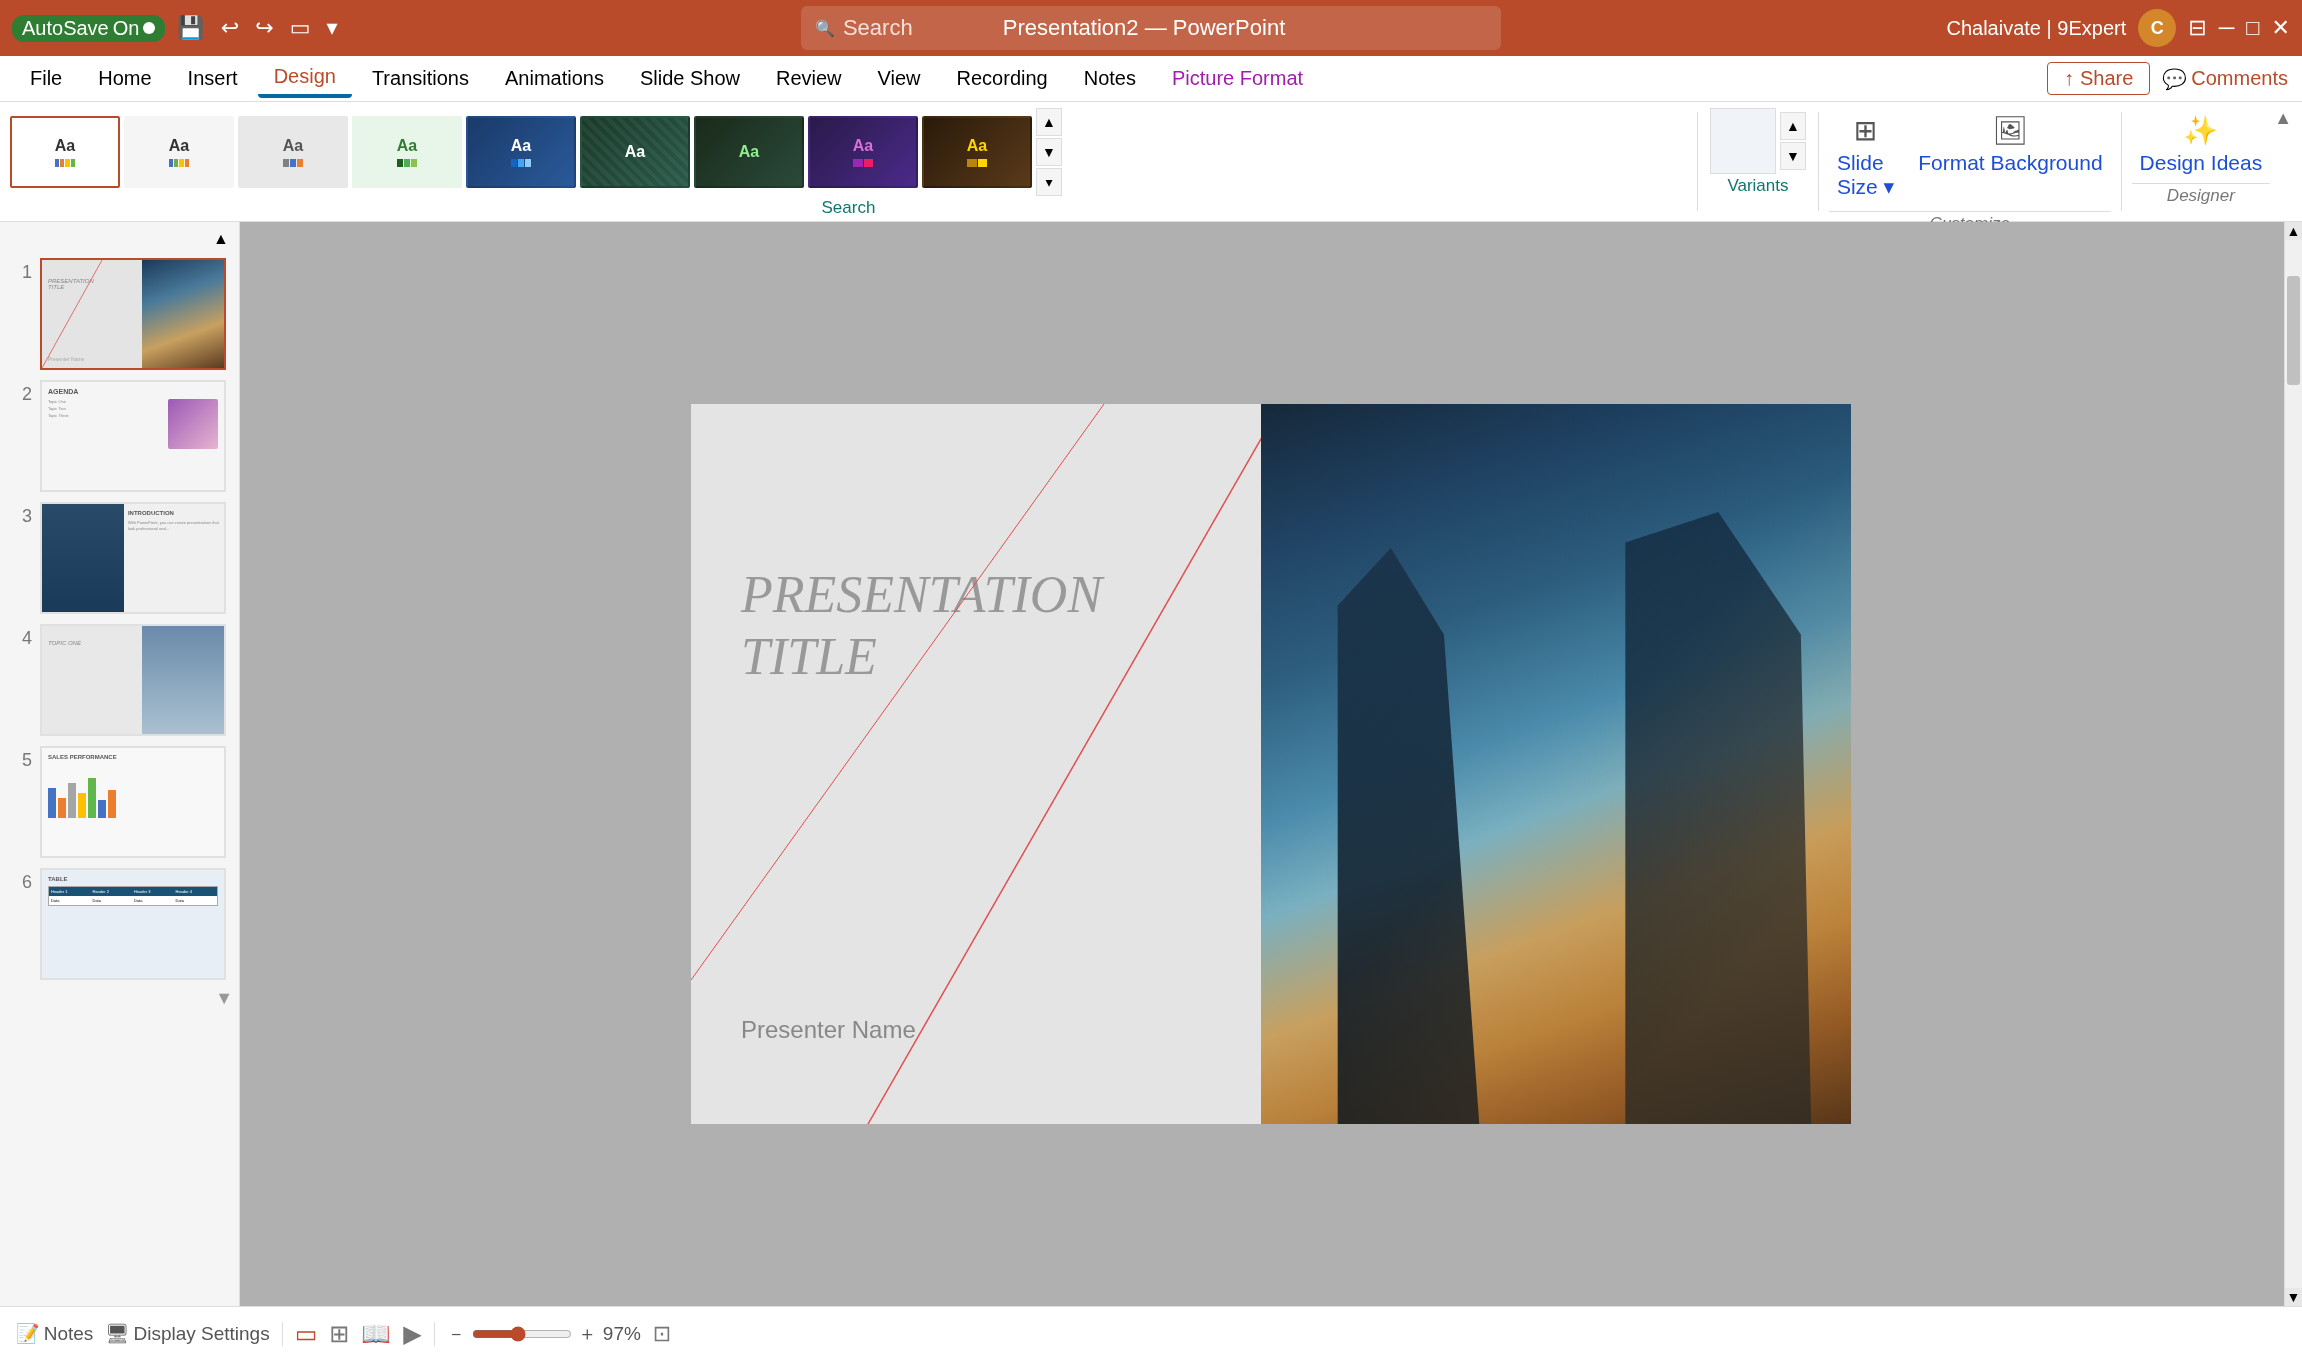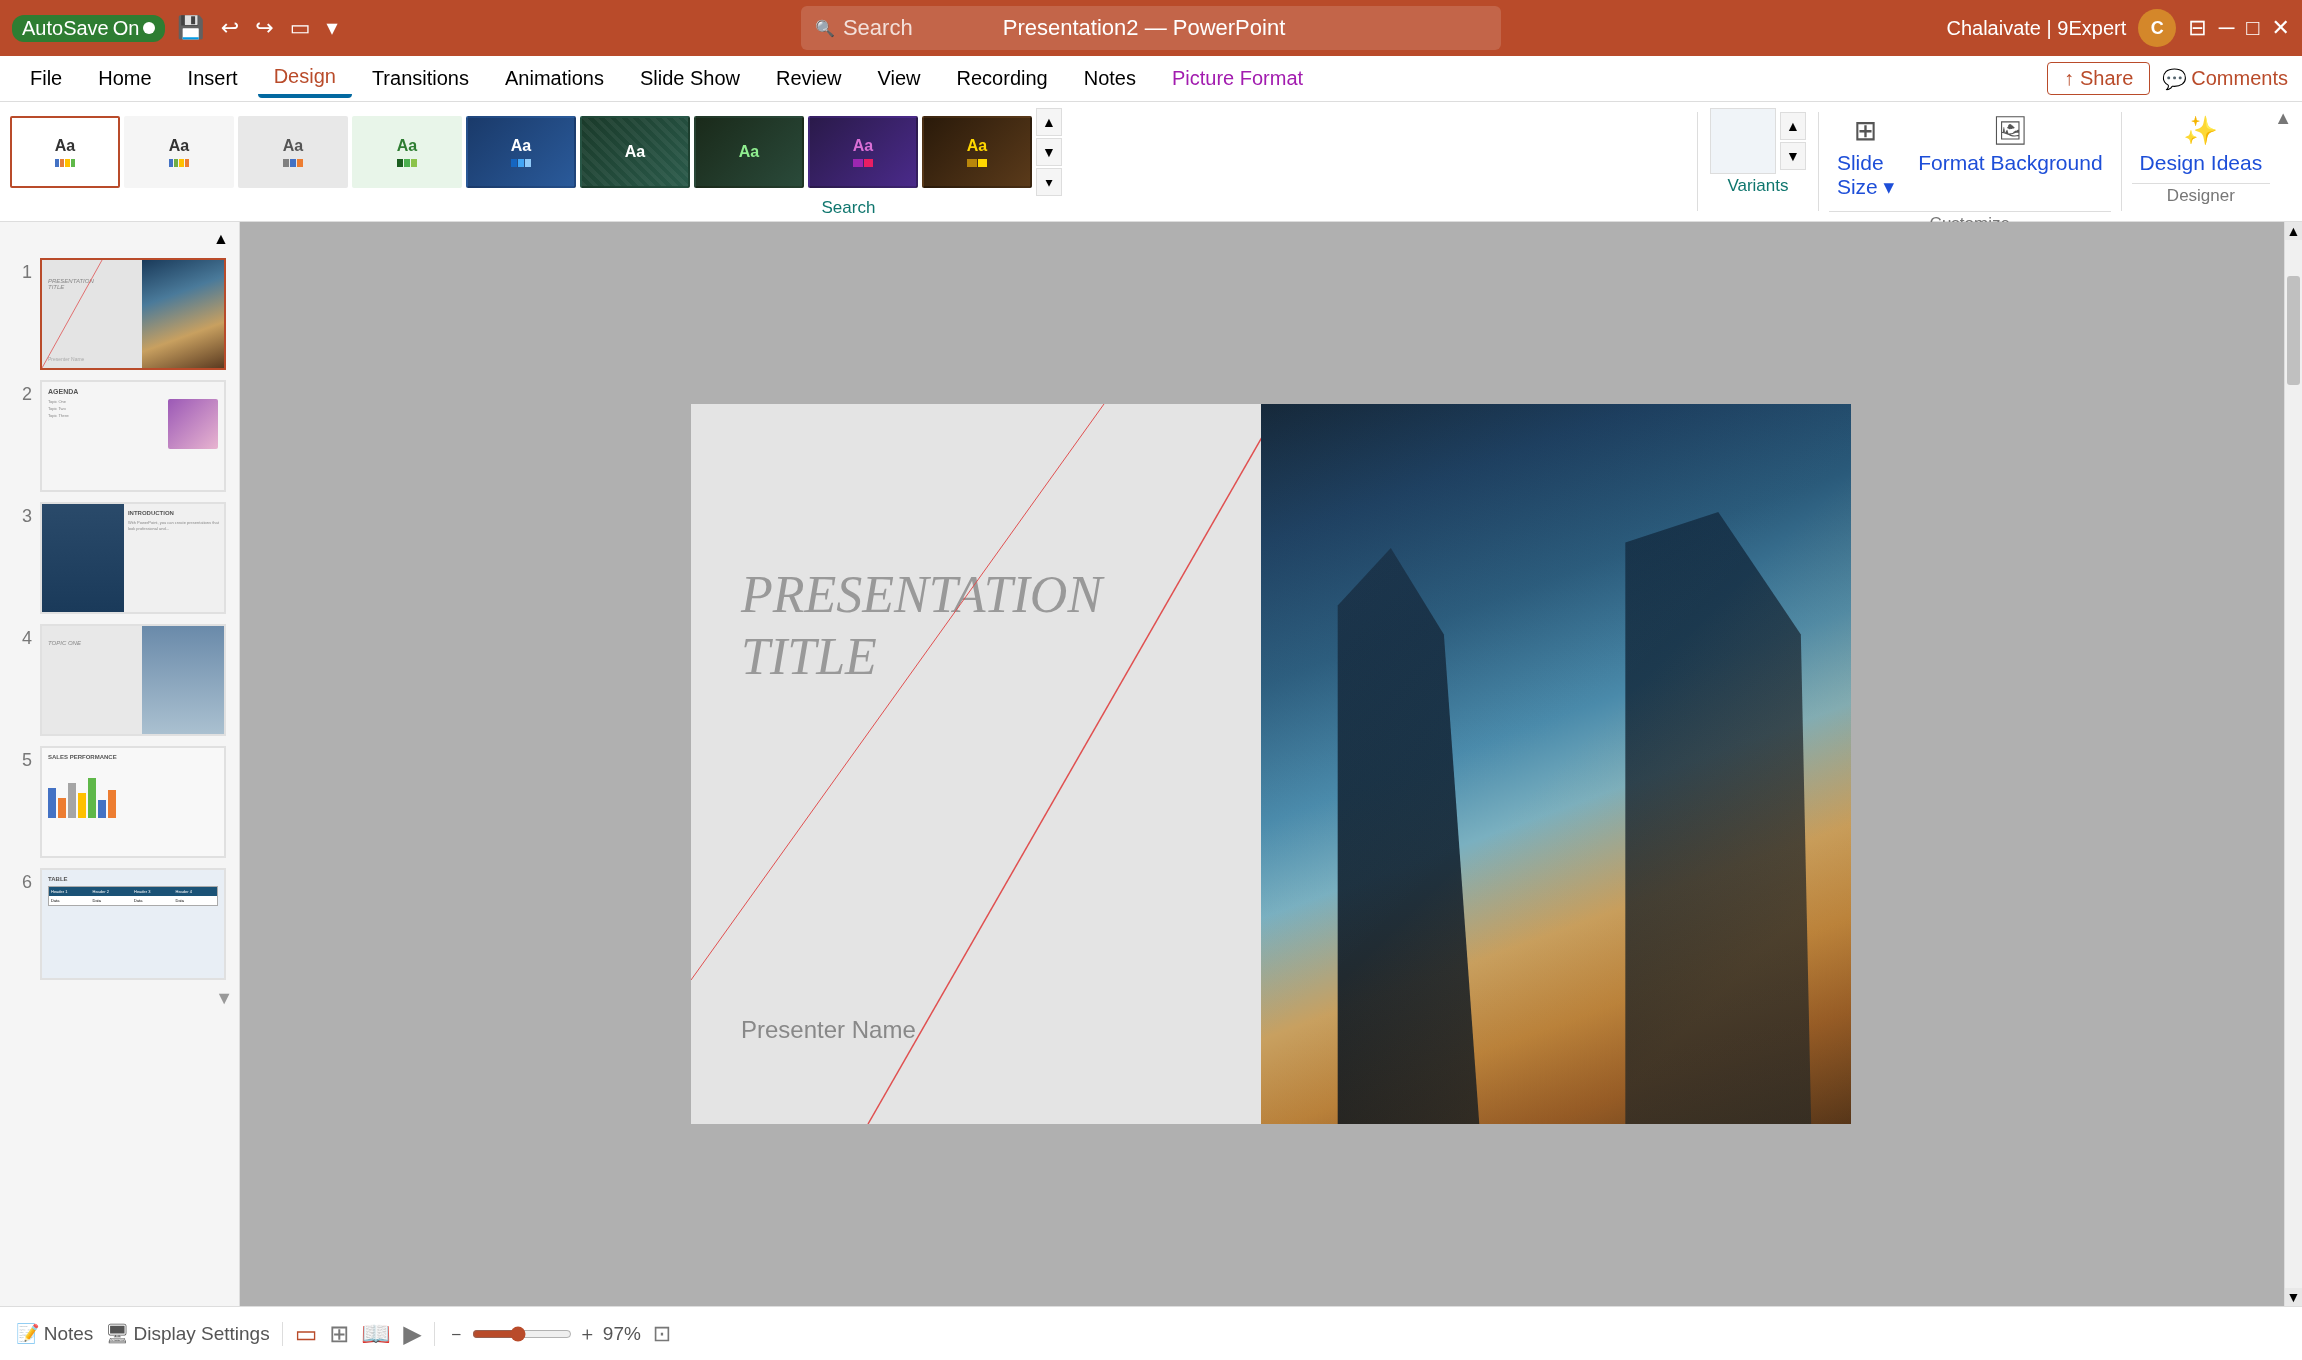--- a/index.html
+++ b/index.html
@@ -143,21 +143,21 @@
       display: flex;
       flex-direction: column;
       align-items: center;
       cursor: pointer;
       padding: 6px 8px;
       border-radius: 4px;
       gap: 4px;
     }
     .ribbon-tool-icon { font-size: 28px; color: #555; }
     .ribbon-tool-label { font-size: 21px; color: #1d4ed8; }
-    .ribbon-section-label { font-size: 17px; color: #777; border-top: 1px solid #ddd; width: 100%; text-align: center; padding-top: 2px; margin-top: 2px; }
+    .ribbon-section-label { font-size: 17px; color: #777; border-top: 1px solid #ddd; width: 100%; text-align: center; padding-top: 2px; margin-top: 2px; font-style: italic; }
 
     
     .main-area {
       display: flex;
       height: calc(1360px - 56px - 46px - 120px - 54px);
     }
 
     
     .slide-panel {
       width: 240px;

